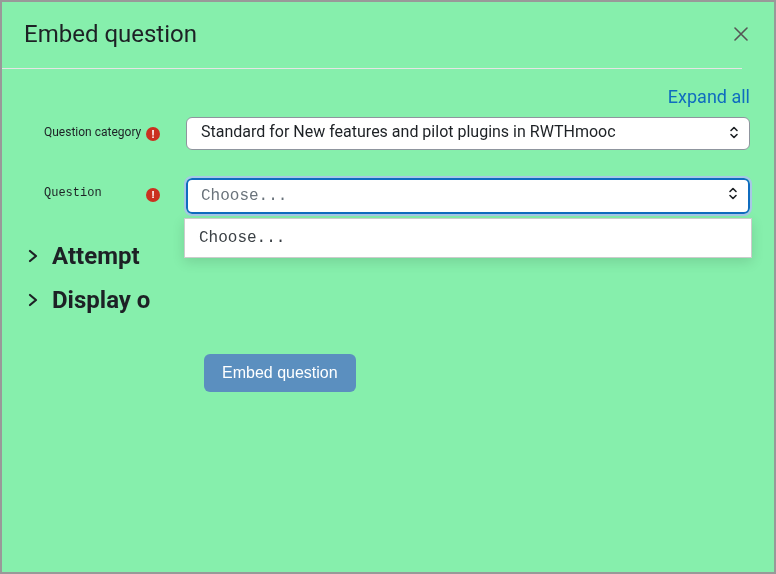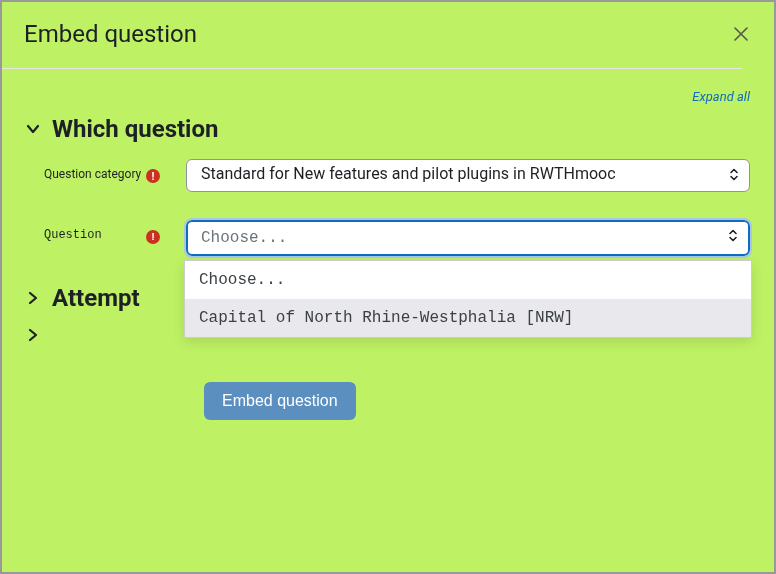--- a/index.html
+++ b/index.html
@@ -8,21 +8,21 @@
     font-family: -apple-system, BlinkMacSystemFont, "Segoe UI", Roboto, "Helvetica Neue", Arial, sans-serif;
     font-size: 16px;
     color: #1d2125;
     background: #fff;
   }
   .frame {
     width: 776px;
     height: 574px;
     border: 2px solid #999;
     position: relative;
-    background: #bef264;
+    background: #86efac;
     overflow: hidden;
   }
   .modal-body {
     padding: 18px 22px 0 22px;
   }
   .modal-header {
     display: flex;
     justify-content: space-between;
     align-items: center;
     padding-bottom: 20px;
@@ -49,23 +49,22 @@
   .content {
     padding: 18px 24px 0 24px;
   }
   .expand-all {
     text-align: right;
     margin-bottom: 10px;
   }
   .expand-all a {
     color: #0f6cbf;
     text-decoration: none;
-    font-size: 13px;
-    cursor: pointer;
-    font-style: italic;
+    font-size: 18px;
+    cursor: pointer;
   }
   .section-header {
     display: flex;
     align-items: center;
     gap: 12px;
     margin: 8px 0 16px 0;
     cursor: pointer;
   }
   .section-header h2 {
     font-size: 24px;
@@ -192,28 +191,20 @@
     <hr class="divider">
   </div>
 
   <div class="content">
 
     <div class="expand-all">
       <a>Expand all</a>
     </div>
 
     
-    <div class="section-header">
-      <span class="chevron">
-        <svg width="14" height="14" viewBox="0 0 14 14">
-            <path d="M2 4 L7 10 L12 4" stroke="#1d2125" stroke-width="2.2" fill="none" stroke-linecap="round" stroke-linejoin="round"></path>
-          </svg>
-      </span>
-      <h2>Which question</h2>
-    </div>
 
     <div class="form-row">
       <div class="form-label-col">Question category</div>
       <div class="req-col">
         <span class="req-icon">!</span>
       </div>
       <div class="select-wrap">
         <div class="select-box">
           <span>Standard for New features and pilot plugins in RWTHmooc</span>
           <span class="select-caret">
@@ -235,40 +226,40 @@
           <span>Choose...</span>
           <span class="select-caret">
             <svg width="10" height="14" viewBox="0 0 10 14">
                 <path d="M2 5 L5 2 L8 5 M2 9 L5 12 L8 9" stroke="#1d2125" stroke-width="1.6" fill="none" stroke-linecap="round" stroke-linejoin="round"></path>
               </svg>
           </span>
         </div>
 
         <div class="dropdown-panel">
           <div class="dropdown-option">Choose...</div>
-          <div class="dropdown-option highlight">Capital of North Rhine-Westphalia [NRW]</div>
         </div>
       </div>
     </div>
 
     
     <div class="section-header" style="margin-top:28px;">
       <span class="chevron">
         <svg width="14" height="14" viewBox="0 0 14 14">
             <path d="M4 2 L10 7 L4 12" stroke="#1d2125" stroke-width="2.2" fill="none" stroke-linecap="round" stroke-linejoin="round"></path>
           </svg>
       </span>
       <h2>Attempt</h2>
     </div>
 
     <div class="section-header">
       <span class="chevron">
         <svg width="14" height="14" viewBox="0 0 14 14">
             <path d="M4 2 L10 7 L4 12" stroke="#1d2125" stroke-width="2.2" fill="none" stroke-linecap="round" stroke-linejoin="round"></path>
           </svg>
       </span>
+      <h2>Display o</h2>
     </div>
 
     <button class="primary-btn">Embed question</button>
 
   </div>
 
 </div>
 
 </body></html>

